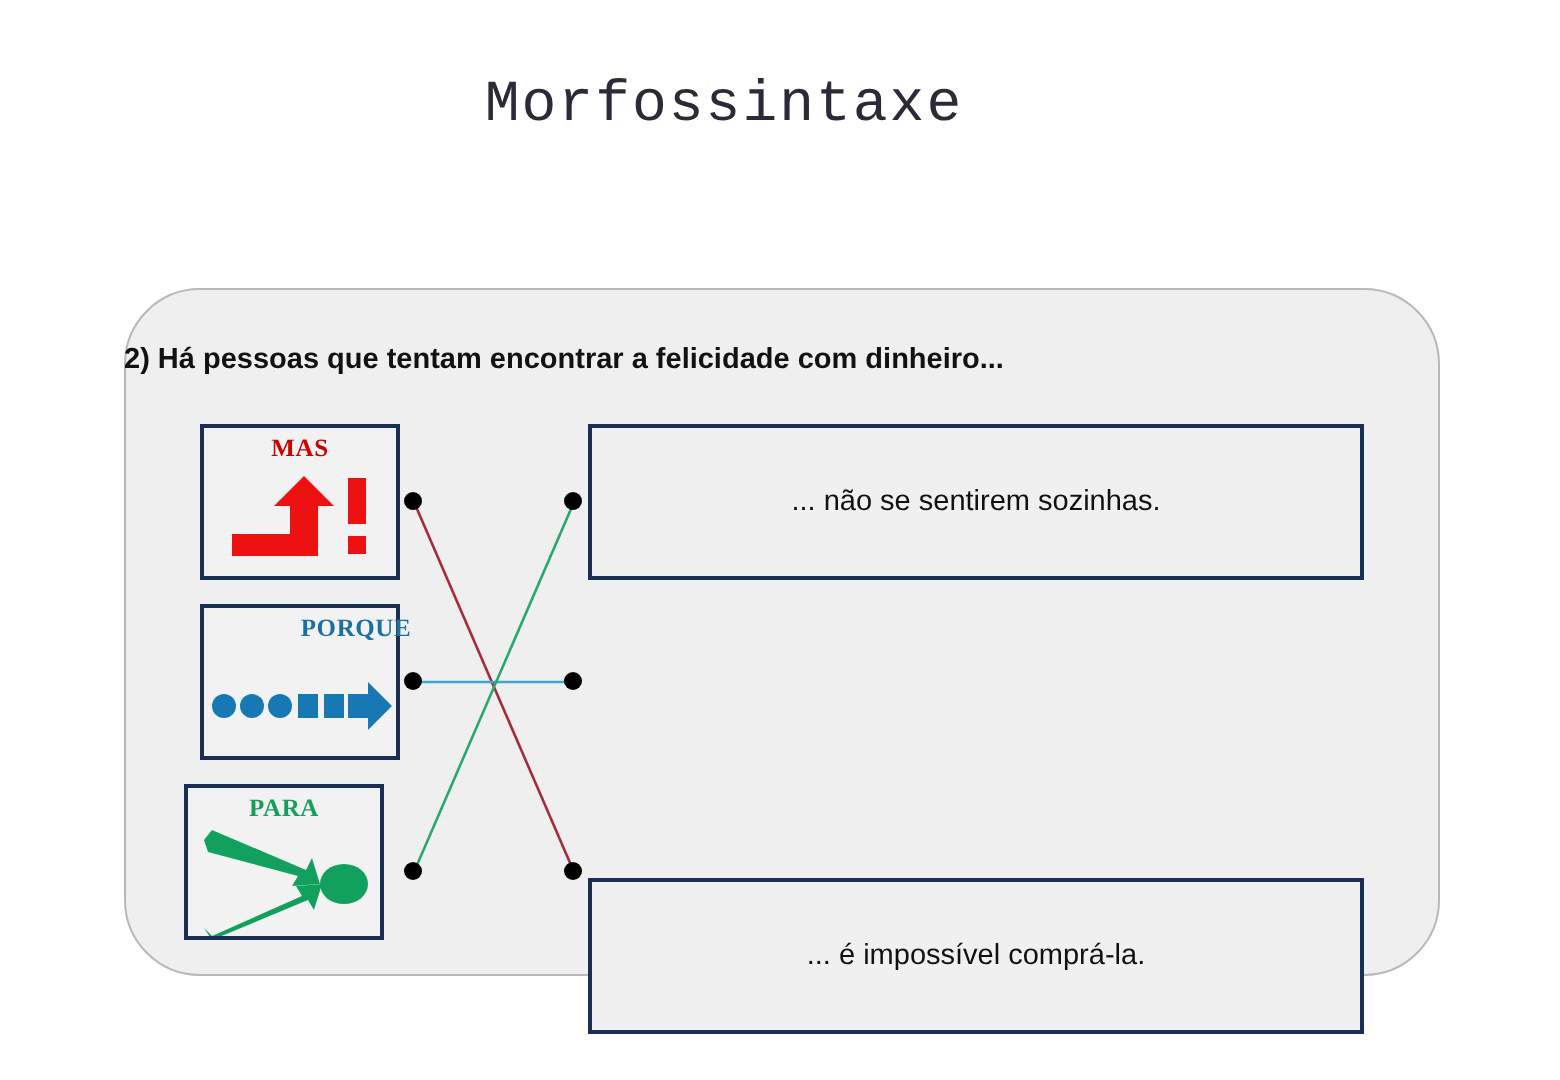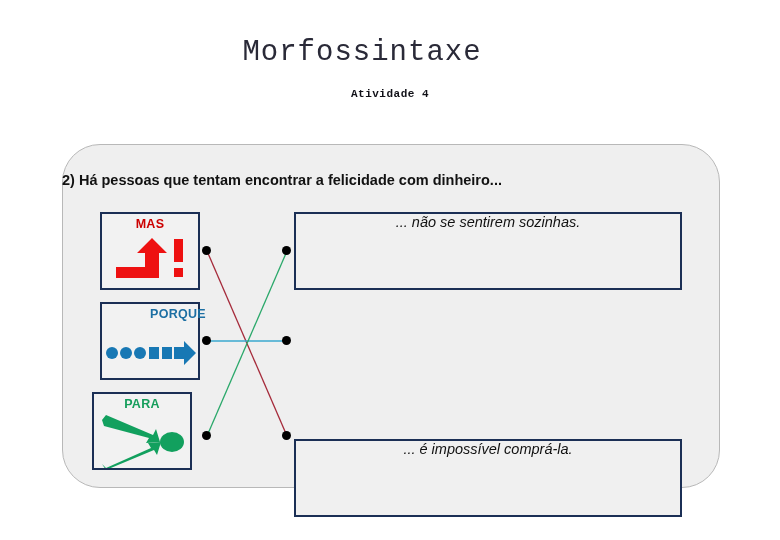--- a/index.html
+++ b/index.html
@@ -83,20 +83,21 @@
 
   .conn-label {
     position: absolute;
     left: 0;
     top: 3px;
     width: 100%;
     text-align: center;
     font-size: 12.5px;
     font-weight: 700;
     letter-spacing: 0.3px;
+    font-family: Liberation Serif, serif;
   }
   .conn-label.mas    { color: #cc0000; }
   .conn-label.porque { color: #1c6fa3; margin-left: 28px; }
   .conn-label.para   { color: #169e5c; }
 
   .conn-art {
     position: absolute;
     left: 2px;
     top: 20px;
     width: 94px;
@@ -106,22 +107,22 @@
   
   .ans-box {
     position: absolute;
     left: 294px;
     width: 388px;
     height: 78px;
     background: #f0f0f0;
     border: 2px solid #1b2f55;
     box-sizing: border-box;
     display: flex;
+    align-items: center;
     justify-content: center;
-    font-style: italic;
   }
   .ans-box.r1 { top: 212px; }
   .ans-box.r2 { top: 302px; }
   .ans-box.r3 { top: 392px; margin-top: 47px; }
   .ans-text {
     font-size: 14.5px;
     font-weight: 400;
     color: #111111;
     white-space: nowrap;
   }
@@ -149,21 +150,20 @@
     height: 540px;
     pointer-events: none;
   }
 </style>
 </head>
 <body>
 
 <div id="slide">
 
   <div class="slide-title">Morfossintaxe</div>
-  <div class="slide-subtitle">Atividade 4</div>
 
   <div class="panel"></div>
 
   <div class="question">2) Há pessoas que tentam encontrar a felicidade com dinheiro...</div>
 
   <div class="conn-box r1">
     <div class="conn-label mas" style="color: rgb(204, 0, 0);">MAS</div>
     <svg class="conn-art" viewBox="0 0 94 54">
       <path d="M12 44 L12 33 L41 33 L41 19 L33 19 L48 4 L63 19 L55 19 L55 44 Z" fill="#ee1111"></path>
       <rect x="70" y="5" width="9" height="23" fill="#ee1111"></rect>

